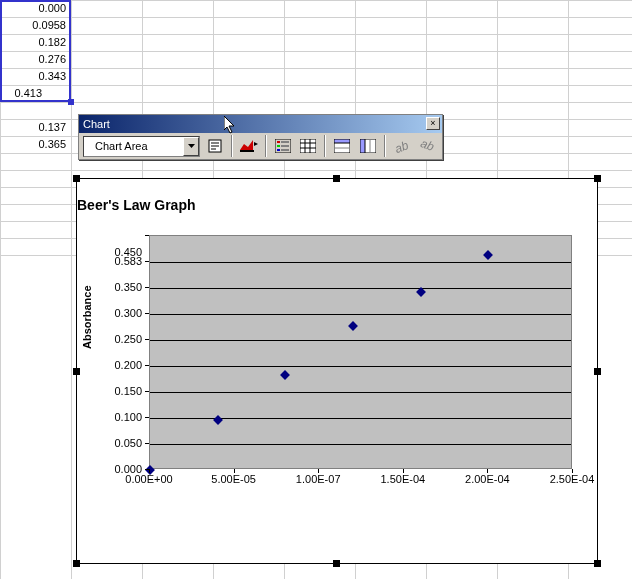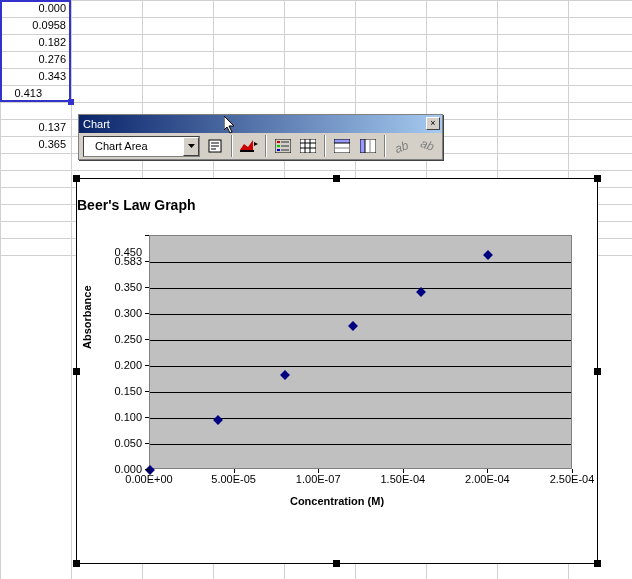--- a/index.html
+++ b/index.html
@@ -319,21 +319,20 @@
   </div>
 </div>
 
 <svg class="cursor-arrow" viewBox="0 0 14 20">
   <polygon points="0,0 0,14 3,11 6,17 8,16 5,10 10,10" fill="#fff" stroke="#000" stroke-width="1"></polygon>
 </svg>
 
 <div class="chart-obj">
   <div class="chart-title">Beer's Law Graph</div>
   <div class="y-axis-title">Absorbance</div>
-  <div class="x-axis-title">Concentration (M)</div>
 
   <div class="plot-area" id="plot-area">
       <div class="plot-hline" style="top: 208px;"></div>
       <div class="plot-hline" style="top: 182px;"></div>
       <div class="plot-hline" style="top: 156px;"></div>
       <div class="plot-hline" style="top: 130px;"></div>
       <div class="plot-hline" style="top: 104px;"></div>
       <div class="plot-hline" style="top: 78px;"></div>
       <div class="plot-hline" style="top: 52px;"></div>
       <div class="plot-hline" style="top: 26px;"></div>

